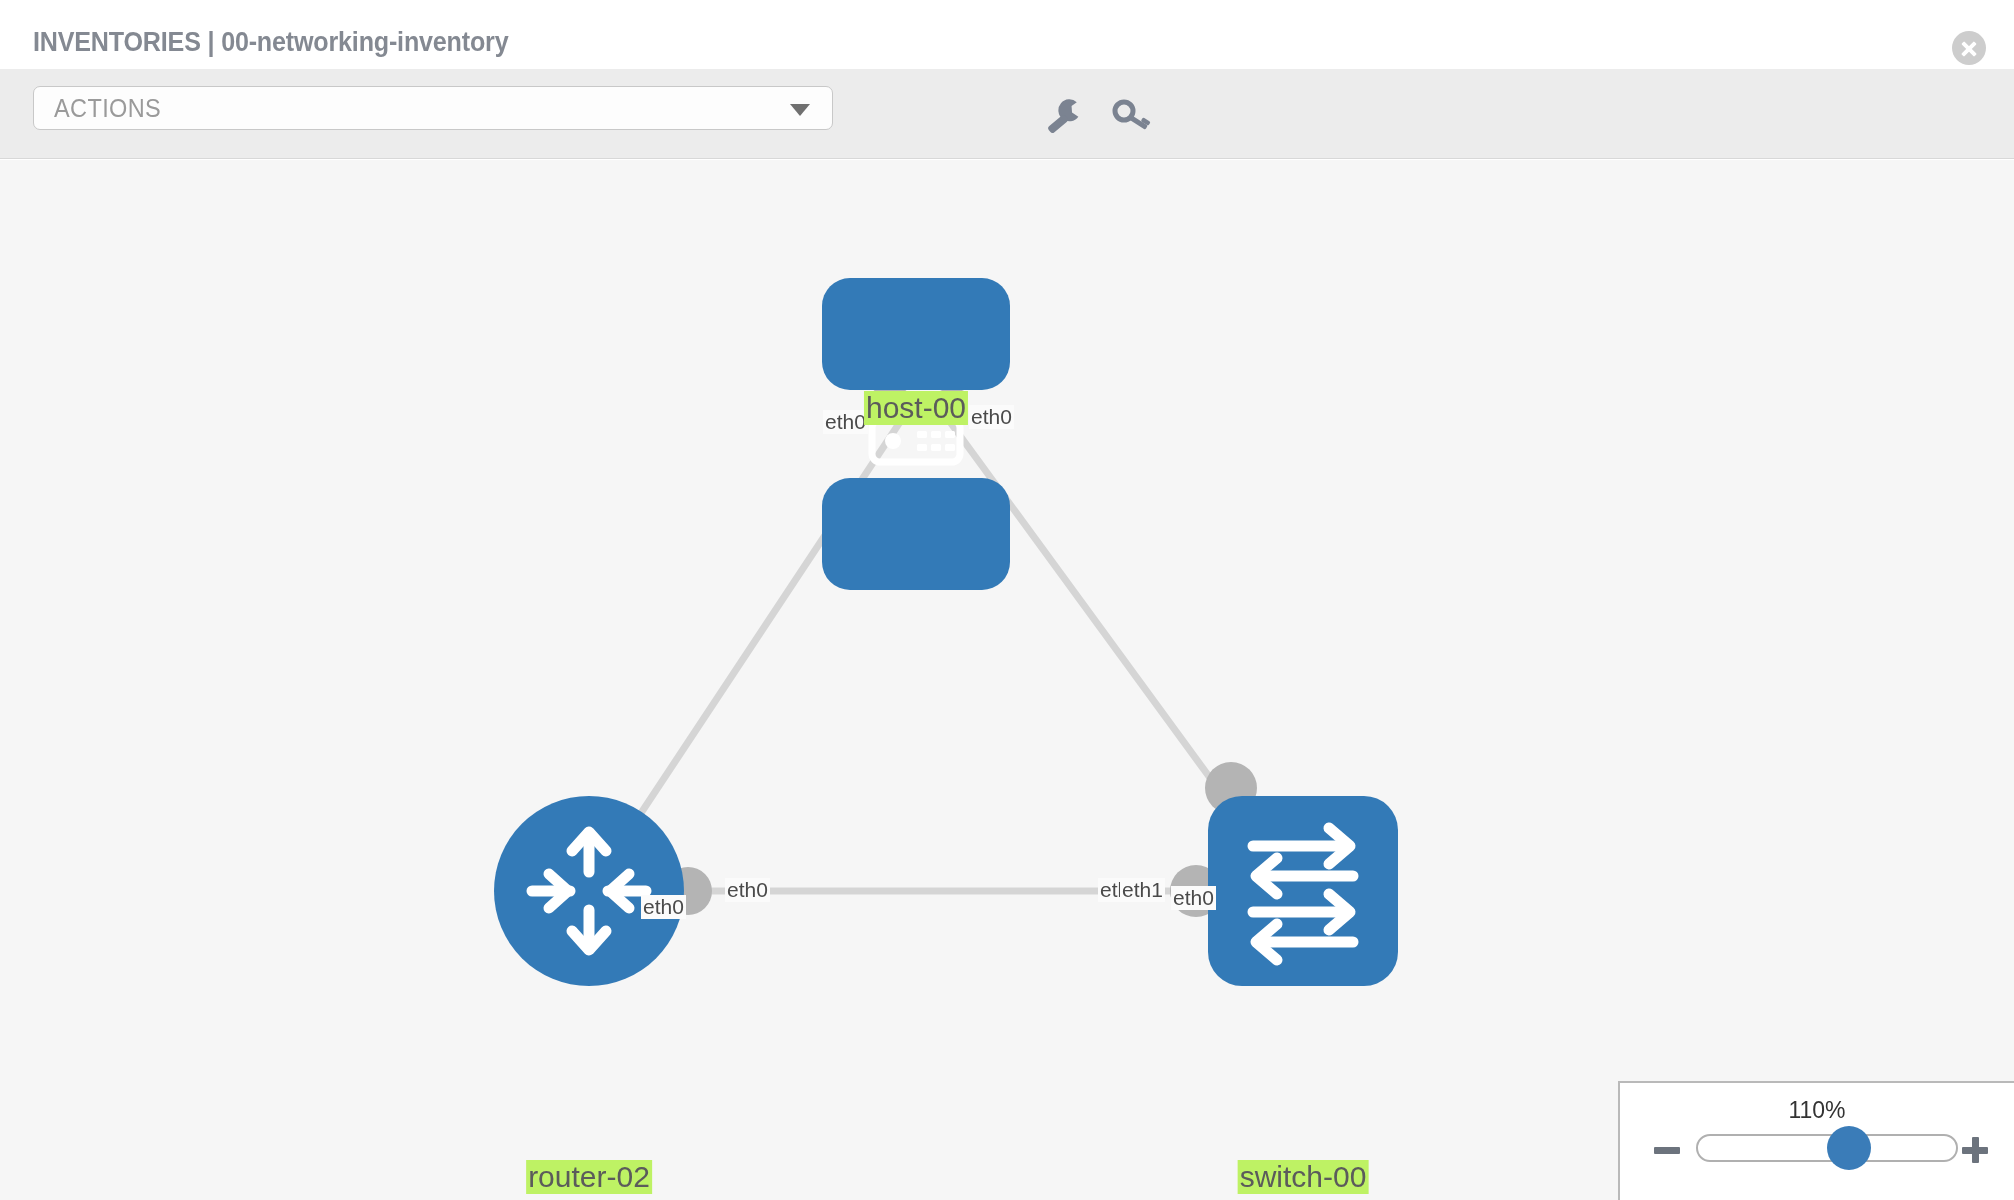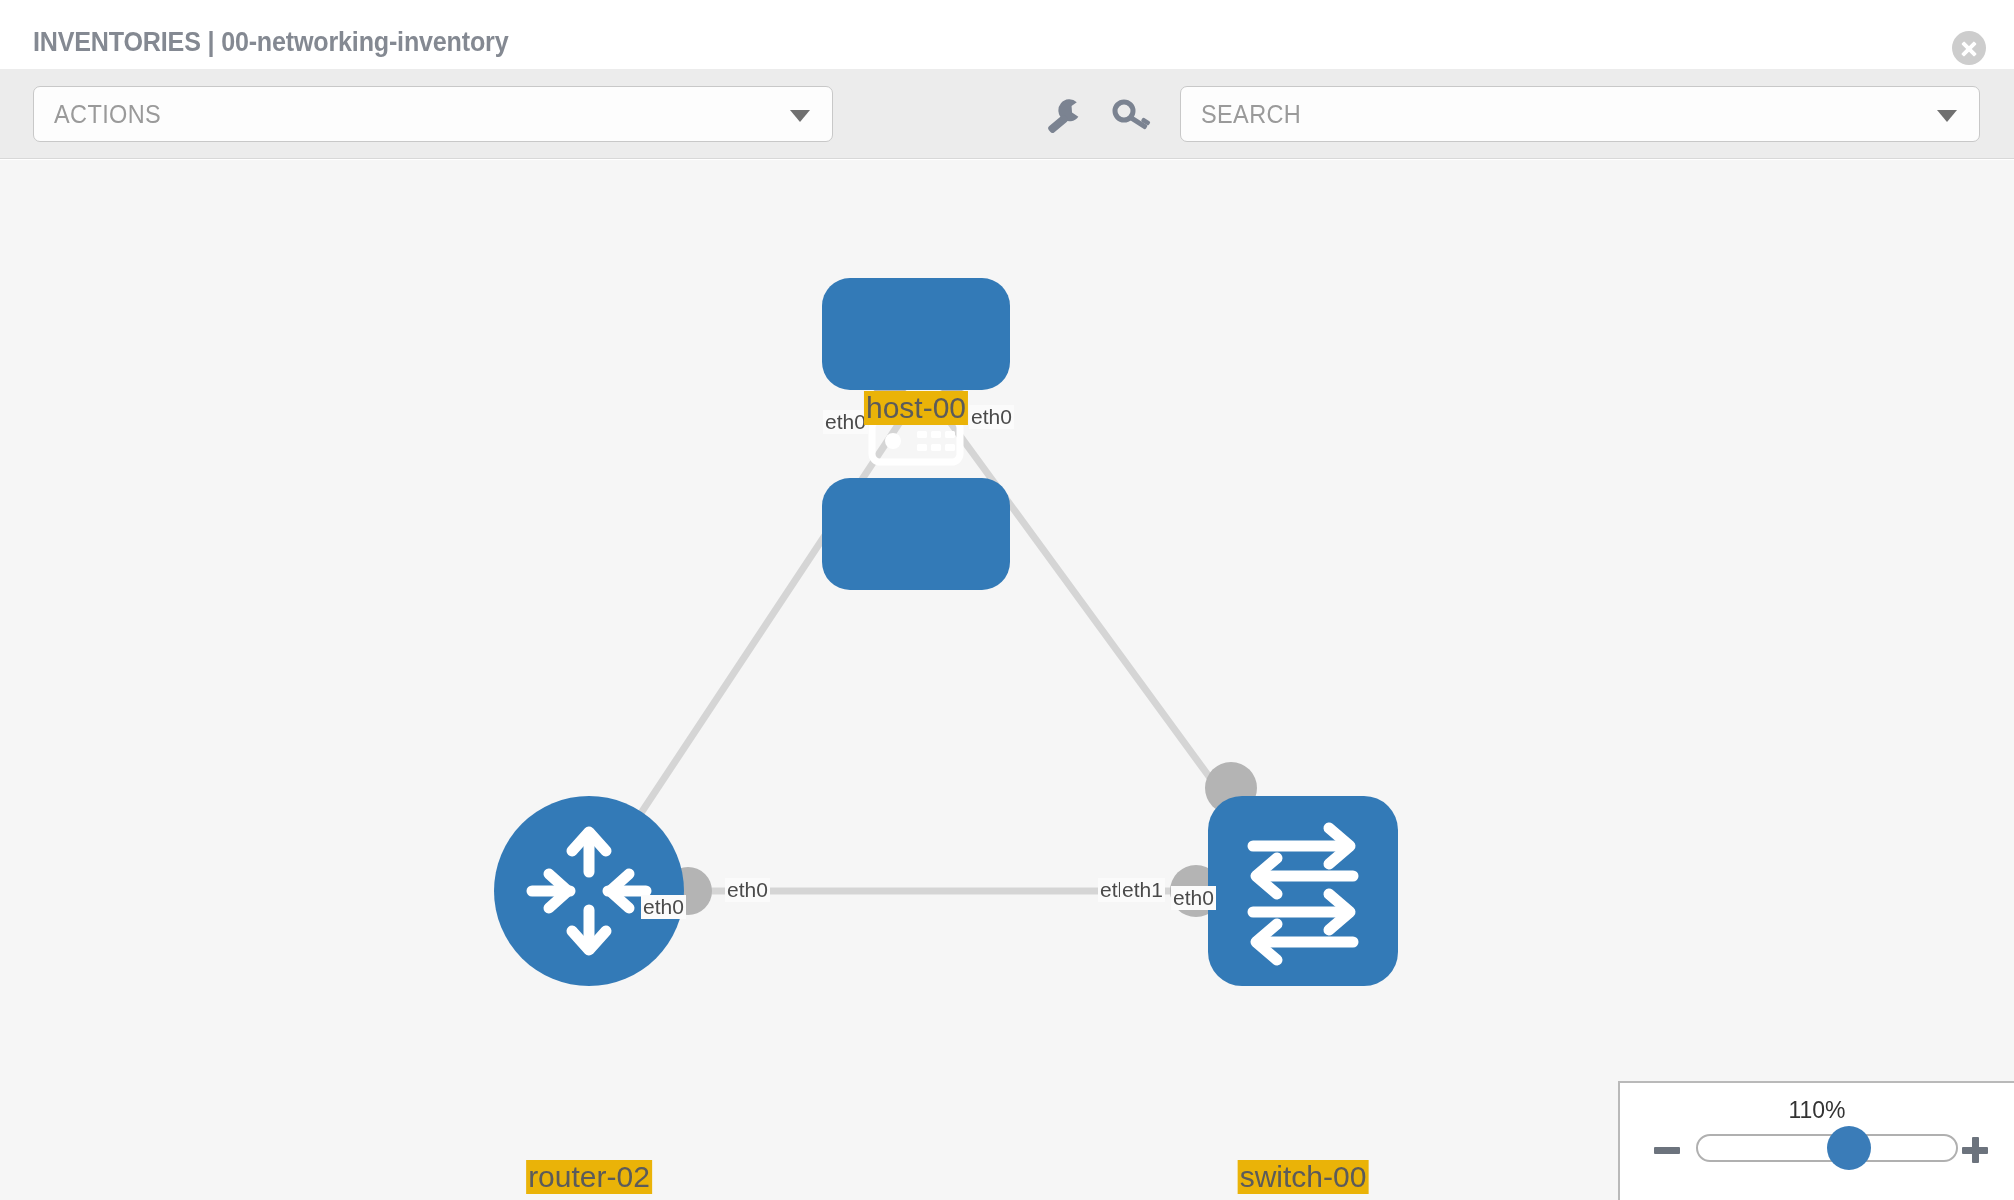--- a/index.html
+++ b/index.html
@@ -64,21 +64,21 @@
     left: 0; top: 69px;
     width: 2014px; height: 90px;
     background: #ececec;
     border-bottom: 1px solid #d8d8d8;
   }
   .select-box {
     position: absolute;
     background: #fdfdfd;
     border: 1px solid #c8c8c8;
     border-radius: 7px;
-    height: 56px;
+    height: 44px;
   }
   .select-box .sel-label {
     position: absolute;
     left: 20px; top: 50%;
     transform: translateY(-50%) scaleX(0.94);
     transform-origin: left center;
     font-size: 25px;
     color: #9a9a9a;
     letter-spacing: 0.4px;
     white-space: nowrap;
@@ -117,21 +117,21 @@
     position: absolute;
     left: 0; top: 0;
     width: 2014px; height: 1040px;
   }
 
   
   .node-label {
     position: absolute;
     font-size: 30px;
     color: #5b5b5b;
-    background: #eab308;
+    background: #bef264;
     white-space: nowrap;
     padding: 0 2px;
     transform: translateX(-50%);
   }
   .edge-label {
     position: absolute;
     font-size: 21px;
     color: #4a4a4a;
     background: #fbfbfb;
     white-space: nowrap;
@@ -221,24 +221,20 @@
     </div>
 
     <div class="tool-icon" id="key-icon">
       <svg width="40" height="38" viewBox="0 0 40 38">
         <circle cx="12" cy="14" r="9" fill="none" stroke="#7b8391" stroke-width="5"></circle>
         <rect x="17" y="17" width="21" height="5" rx="1.5" fill="#7b8391" transform="rotate(32 17 19)"></rect>
         <rect x="30" y="20" width="9" height="4.5" rx="1.5" fill="#7b8391" transform="rotate(32 30 22)"></rect>
       </svg>
     </div>
 
-    <div class="select-box" id="search-select">
-      <span class="sel-label">SEARCH</span>
-      <span class="caret"></span>
-    </div>
   </div>
 
   <div class="canvas">
 
     <svg id="topology-svg" viewBox="0 0 2014 1040">
 
       <defs>
         <clipPath id="clip-host">
           <rect x="822" y="118" width="188" height="180"></rect>
         </clipPath>

